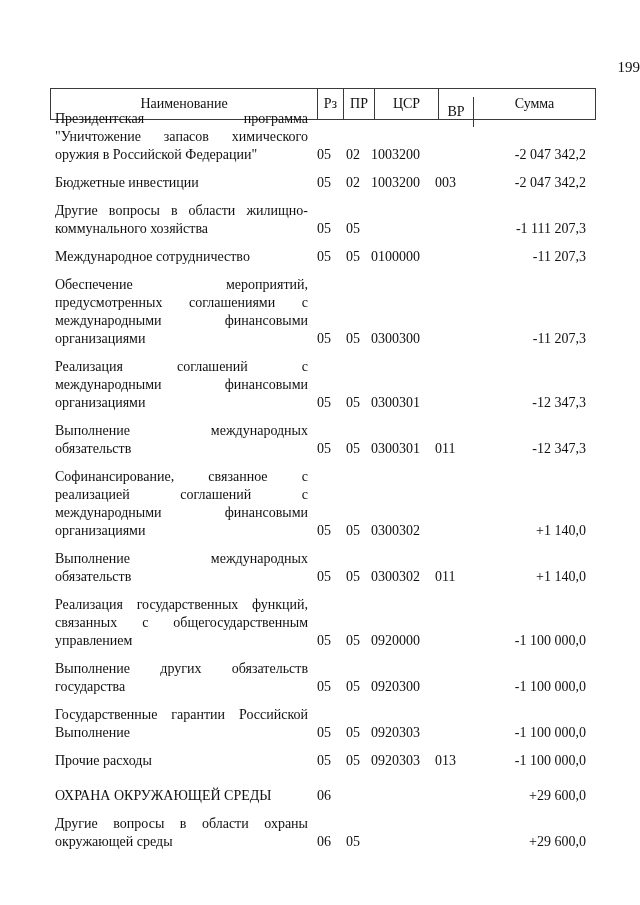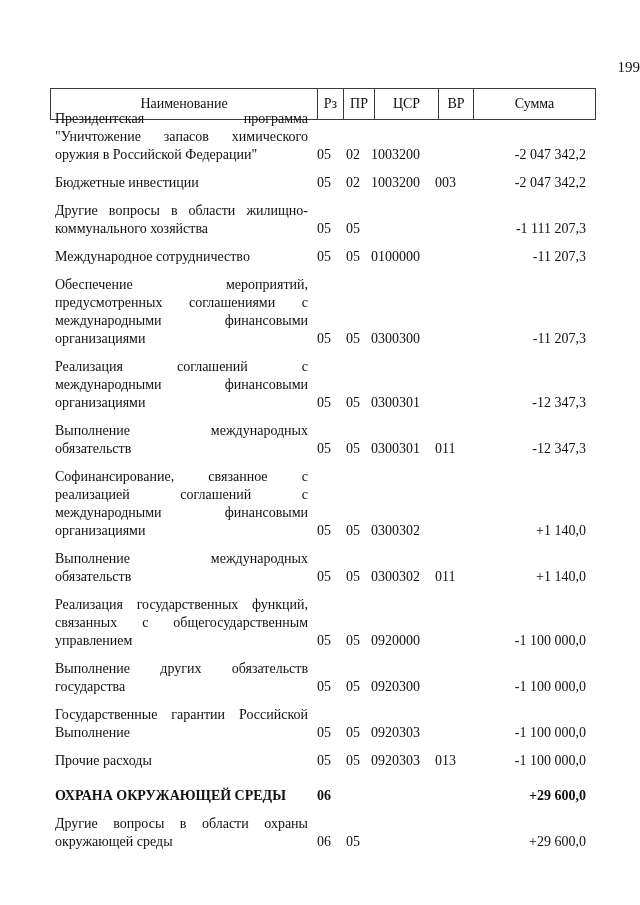--- a/index.html
+++ b/index.html
@@ -19,39 +19,39 @@
   }
   .header .hc {
     display: flex; align-items: center; justify-content: center;
     border-right: 1px solid #3a3a3a; box-sizing: border-box; height: 100%;
   }
   .header .hc:last-child { border-right: none; }
   .c-name { width: 267px; }
   .c-rz { width: 26px; }
   .c-pr { width: 31px; }
   .c-csr { width: 64px; }
-  .c-vr { width: 35px; }
+  .c-vr { width: 35px; margin-top: 8px; }
   .c-sum { flex: 1; }
 
   .rows { position: absolute; top: 110px; left: 55px; width: 531px; }
   .row {
     display: flex; align-items: flex-end; font-size: 14px; line-height: 18px;
     margin-bottom: 10px;
   }
   .row .name {
     width: 253px; text-align: justify; text-align-last: left;
   }
   .row .name .line { display: block; text-align: justify; text-align-last: justify; }
   .row .name .line.last { text-align-last: left; }
   .row .rz { width: 27px; margin-left: 9px; }
   .row .pr { width: 25px; margin-left: 2px; }
   .row .csr { width: 64px; margin-left: 0px; }
   .row .vr { width: 40px; }
   .row .sum { flex: 1; text-align: right; }
-  .row.bold { font-weight: bold; margin-top: 17px; }
+  .row.bold { font-weight: normal; margin-top: 17px; }
 </style>
 </head>
 <body>
 
 <div class="page-number">199</div>
 
 <div class="header">
   <div class="hc c-name">Наименование</div>
   <div class="hc c-rz">Рз</div>
   <div class="hc c-pr">ПР</div>

